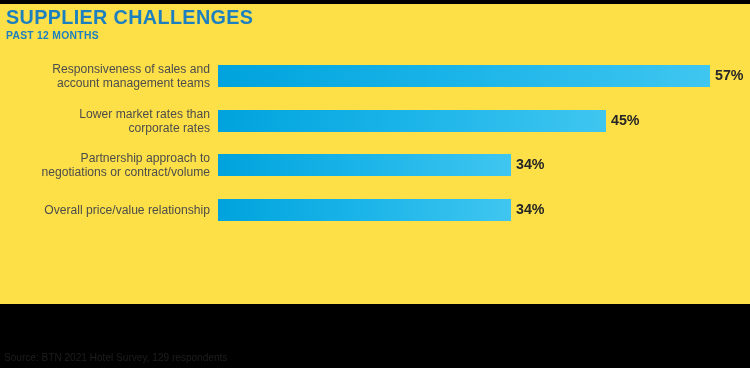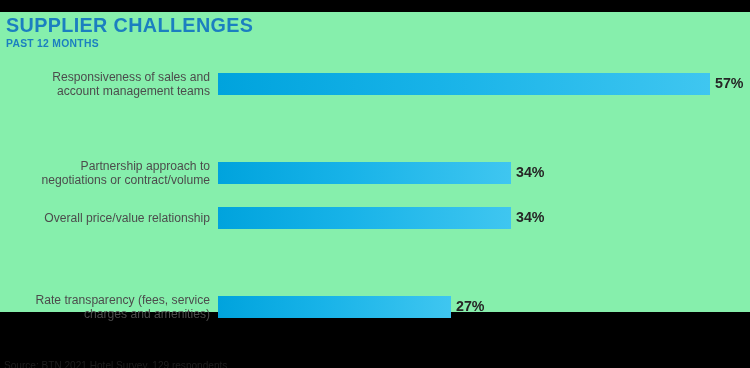--- a/index.html
+++ b/index.html
@@ -11,24 +11,24 @@
     width: 750px;
     height: 368px;
     position: relative;
     overflow: hidden;
     font-family: "Liberation Sans", sans-serif;
     -webkit-font-smoothing: antialiased;
   }
 
   #chart-root {
     position: absolute;
-    left: 0; top: 12px;
+    left: 0; top: 4px;
     width: 750px;
     height: 300px;
-    background: #86efac;
+    background: #fde047;
   }
 
   
   .header {
     position: absolute;
     left: 6px;
     top: 2px;
     width: 740px;
   }
   .chart-title {
@@ -146,46 +146,46 @@
       <div class="bar-row" style="top: 0px;">
         <div class="bar-label">
           <span>Responsiveness of sales and</span>
           <span>account management teams</span>
         </div>
         <div class="bar-track" style="width: 492px;">
           <div class="bar-fill" style="width: 492px;"></div>
         </div>
         <div class="bar-value" style="left: 715px;">57%</div>
       </div>
+      <div class="bar-row" style="top: 44.5px;">
+        <div class="bar-label">
+          <span>Lower market rates than</span>
+          <span>corporate rates</span>
+        </div>
+        <div class="bar-track" style="width: 388px;">
+          <div class="bar-fill" style="width: 388px;"></div>
+        </div>
+        <div class="bar-value" style="left: 611px;">45%</div>
+      </div>
       <div class="bar-row" style="top: 89px;">
         <div class="bar-label">
           <span>Partnership approach to</span>
           <span>negotiations or contract/volume</span>
         </div>
         <div class="bar-track" style="width: 293px;">
           <div class="bar-fill" style="width: 293px;"></div>
         </div>
         <div class="bar-value" style="left: 516px;">34%</div>
       </div>
       <div class="bar-row" style="top: 133.5px;">
         <div class="bar-label">
           <span>Overall price/value relationship</span>
         </div>
         <div class="bar-track" style="width: 293px;">
           <div class="bar-fill" style="width: 293px;"></div>
         </div>
         <div class="bar-value" style="left: 516px;">34%</div>
       </div>
-      <div class="bar-row" style="top: 222.5px;">
-        <div class="bar-label">
-          <span>Rate transparency (fees, service</span>
-          <span>charges and amenities)</span>
-        </div>
-        <div class="bar-track" style="width: 233px;">
-          <div class="bar-fill" style="width: 233px;"></div>
-        </div>
-        <div class="bar-value" style="left: 456px;">27%</div>
-      </div>
     </div>
 
   <div class="source">Source: BTN 2021 Hotel Survey, 129 respondents</div>
 
 </div>
 
 </body></html>

